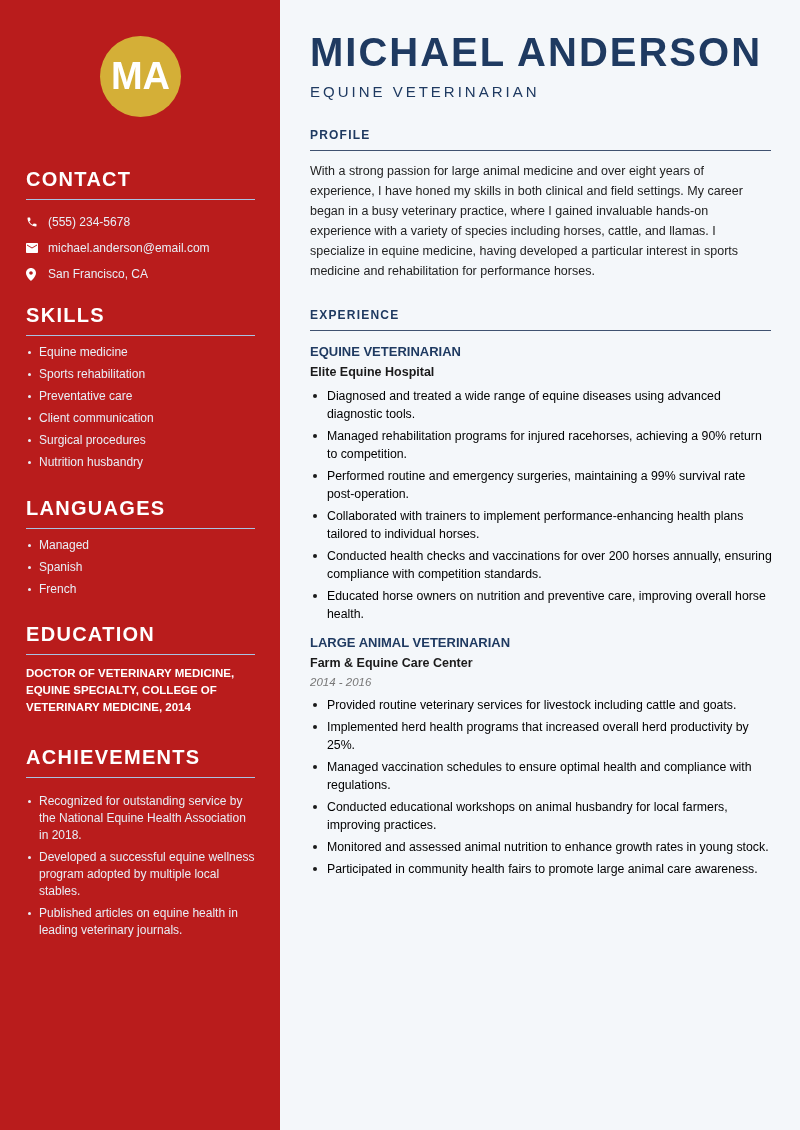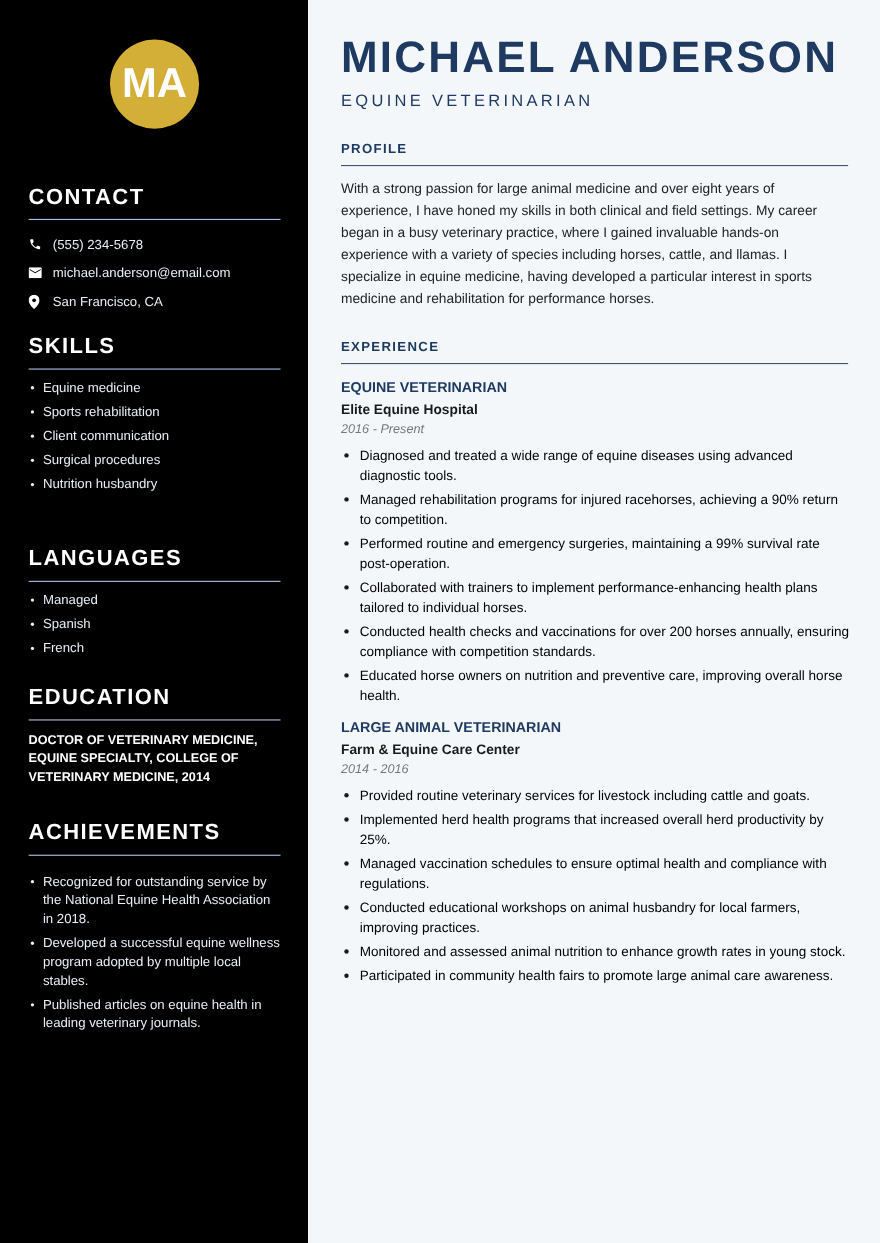--- a/index.html
+++ b/index.html
@@ -6,21 +6,21 @@
     html, body { width: 800px; height: 1130px; }
     body {
       font-family: "Liberation Sans", "DejaVu Sans", sans-serif;
       background: #f4f7fa;
       position: relative;
       overflow: hidden;
     }
     .sidebar {
       position: absolute; left: 0; top: 0;
       width: 280px; height: 1130px;
-      background: #000000;
+      background: #b91c1c;
       color: #ffffff;
       padding: 0 26px;
     }
     .avatar {
       position: absolute;
       left: 100px; top: 36px;
       width: 81px; height: 81px;
       border-radius: 50%;
       background: #d4af37;
       display: flex; align-items: center; justify-content: center;
@@ -153,20 +153,21 @@
         <span>San Francisco, CA</span>
       </div>
     </div>
   </section>
 
   <section class="side-section" style="top:304px;">
     <h3 class="side-title">SKILLS</h3>
     <ul class="bullets">
       <li>Equine medicine</li>
       <li>Sports rehabilitation</li>
+      <li>Preventative care</li>
       <li>Client communication</li>
       <li>Surgical procedures</li>
       <li>Nutrition husbandry</li>
     </ul>
   </section>
 
   <section class="side-section" style="top:497px;">
     <h3 class="side-title">LANGUAGES</h3>
     <ul class="bullets">
       <li>Managed</li>
@@ -198,21 +199,20 @@
     <h2 class="main-title">PROFILE</h2>
     <p class="profile-text">With a strong passion for large animal medicine and over eight years of experience, I have honed my skills in both clinical and field settings. My career began in a busy veterinary practice, where I gained invaluable hands-on experience with a variety of species including horses, cattle, and llamas. I specialize in equine medicine, having developed a particular interest in sports medicine and rehabilitation for performance horses.</p>
   </section>
 
   <section class="msec" style="top:308px;">
     <h2 class="main-title">EXPERIENCE</h2>
 
     <div style="margin-top:13px;">
       <div class="job-title">EQUINE VETERINARIAN</div>
       <div class="job-company">Elite Equine Hospital</div>
-      <div class="job-dates">2016 - Present</div>
       <ul class="job-list">
         <li>Diagnosed and treated a wide range of equine diseases using advanced diagnostic tools.</li>
         <li>Managed rehabilitation programs for injured racehorses, achieving a 90% return to competition.</li>
         <li>Performed routine and emergency surgeries, maintaining a 99% survival rate post-operation.</li>
         <li>Collaborated with trainers to implement performance-enhancing health plans tailored to individual horses.</li>
         <li>Conducted health checks and vaccinations for over 200 horses annually, ensuring compliance with competition standards.</li>
         <li>Educated horse owners on nutrition and preventive care, improving overall horse health.</li>
       </ul>
     </div>
 

